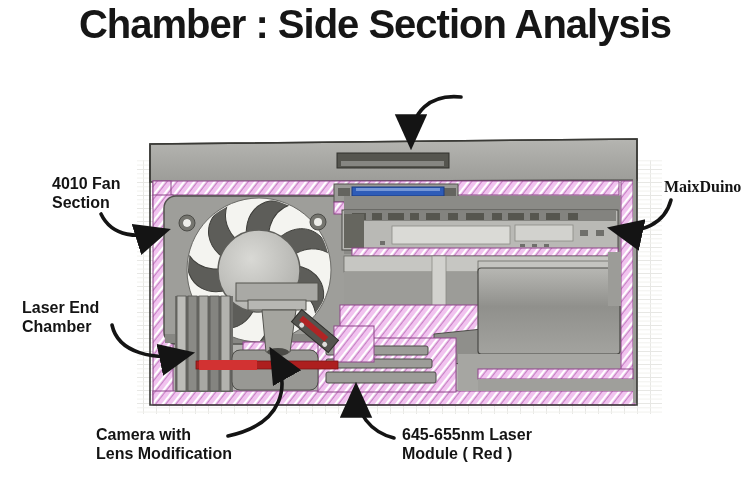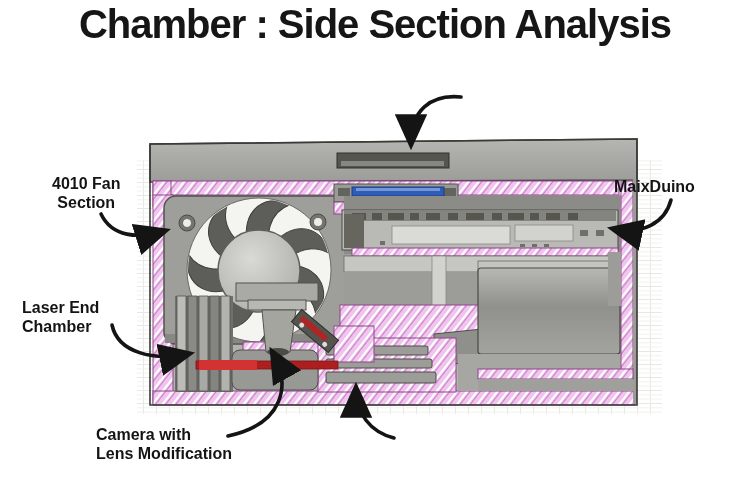--- a/index.html
+++ b/index.html
@@ -208,29 +208,33 @@
       <g fill="none" stroke="#141414" stroke-width="3.6" stroke-linecap="round">
         <path d="M461,97 C430,94 411,111 411,143" marker-end="url(#ah)"></path>
         <path d="M101,214 C112,237 138,239 164,231" marker-end="url(#ah)"></path>
         <path d="M671,200 C665,223 642,235 614,229" marker-end="url(#ah)"></path>
         <path d="M112,325 C118,353 154,361 188,354" marker-end="url(#ah)"></path>
         <path d="M228,436 C284,424 291,385 273,353" marker-end="url(#ah)"></path>
         <path d="M394,438 C370,432 356,413 356,389" marker-end="url(#ah)"></path>
       </g>
     </svg>
 
-    <div class="callout" style="left:52px;top:174px;text-align:center;">
+    <div class="callout" style="left:52px;top:174px;">
       <div>4010 Fan</div>
       <div>Section</div>
     </div>
-    <div class="callout" style="left:614px;top:177px;">
+    <div class="callout" style="left:664px;top:177px;font-family:Liberation Serif, serif;">
       <div>MaixDuino</div>
     </div>
     <div class="callout" style="left:22px;top:298px;">
       <div>Laser End</div>
       <div>Chamber</div>
     </div>
     <div class="callout" style="left:96px;top:425px;">
       <div>Camera with</div>
       <div>Lens Modification</div>
     </div>
+    <div class="callout" style="left:402px;top:425px;">
+      <div>645-655nm Laser</div>
+      <div>Module ( Red )</div>
+    </div>
   </div>
 </div>
 
 </body></html>

